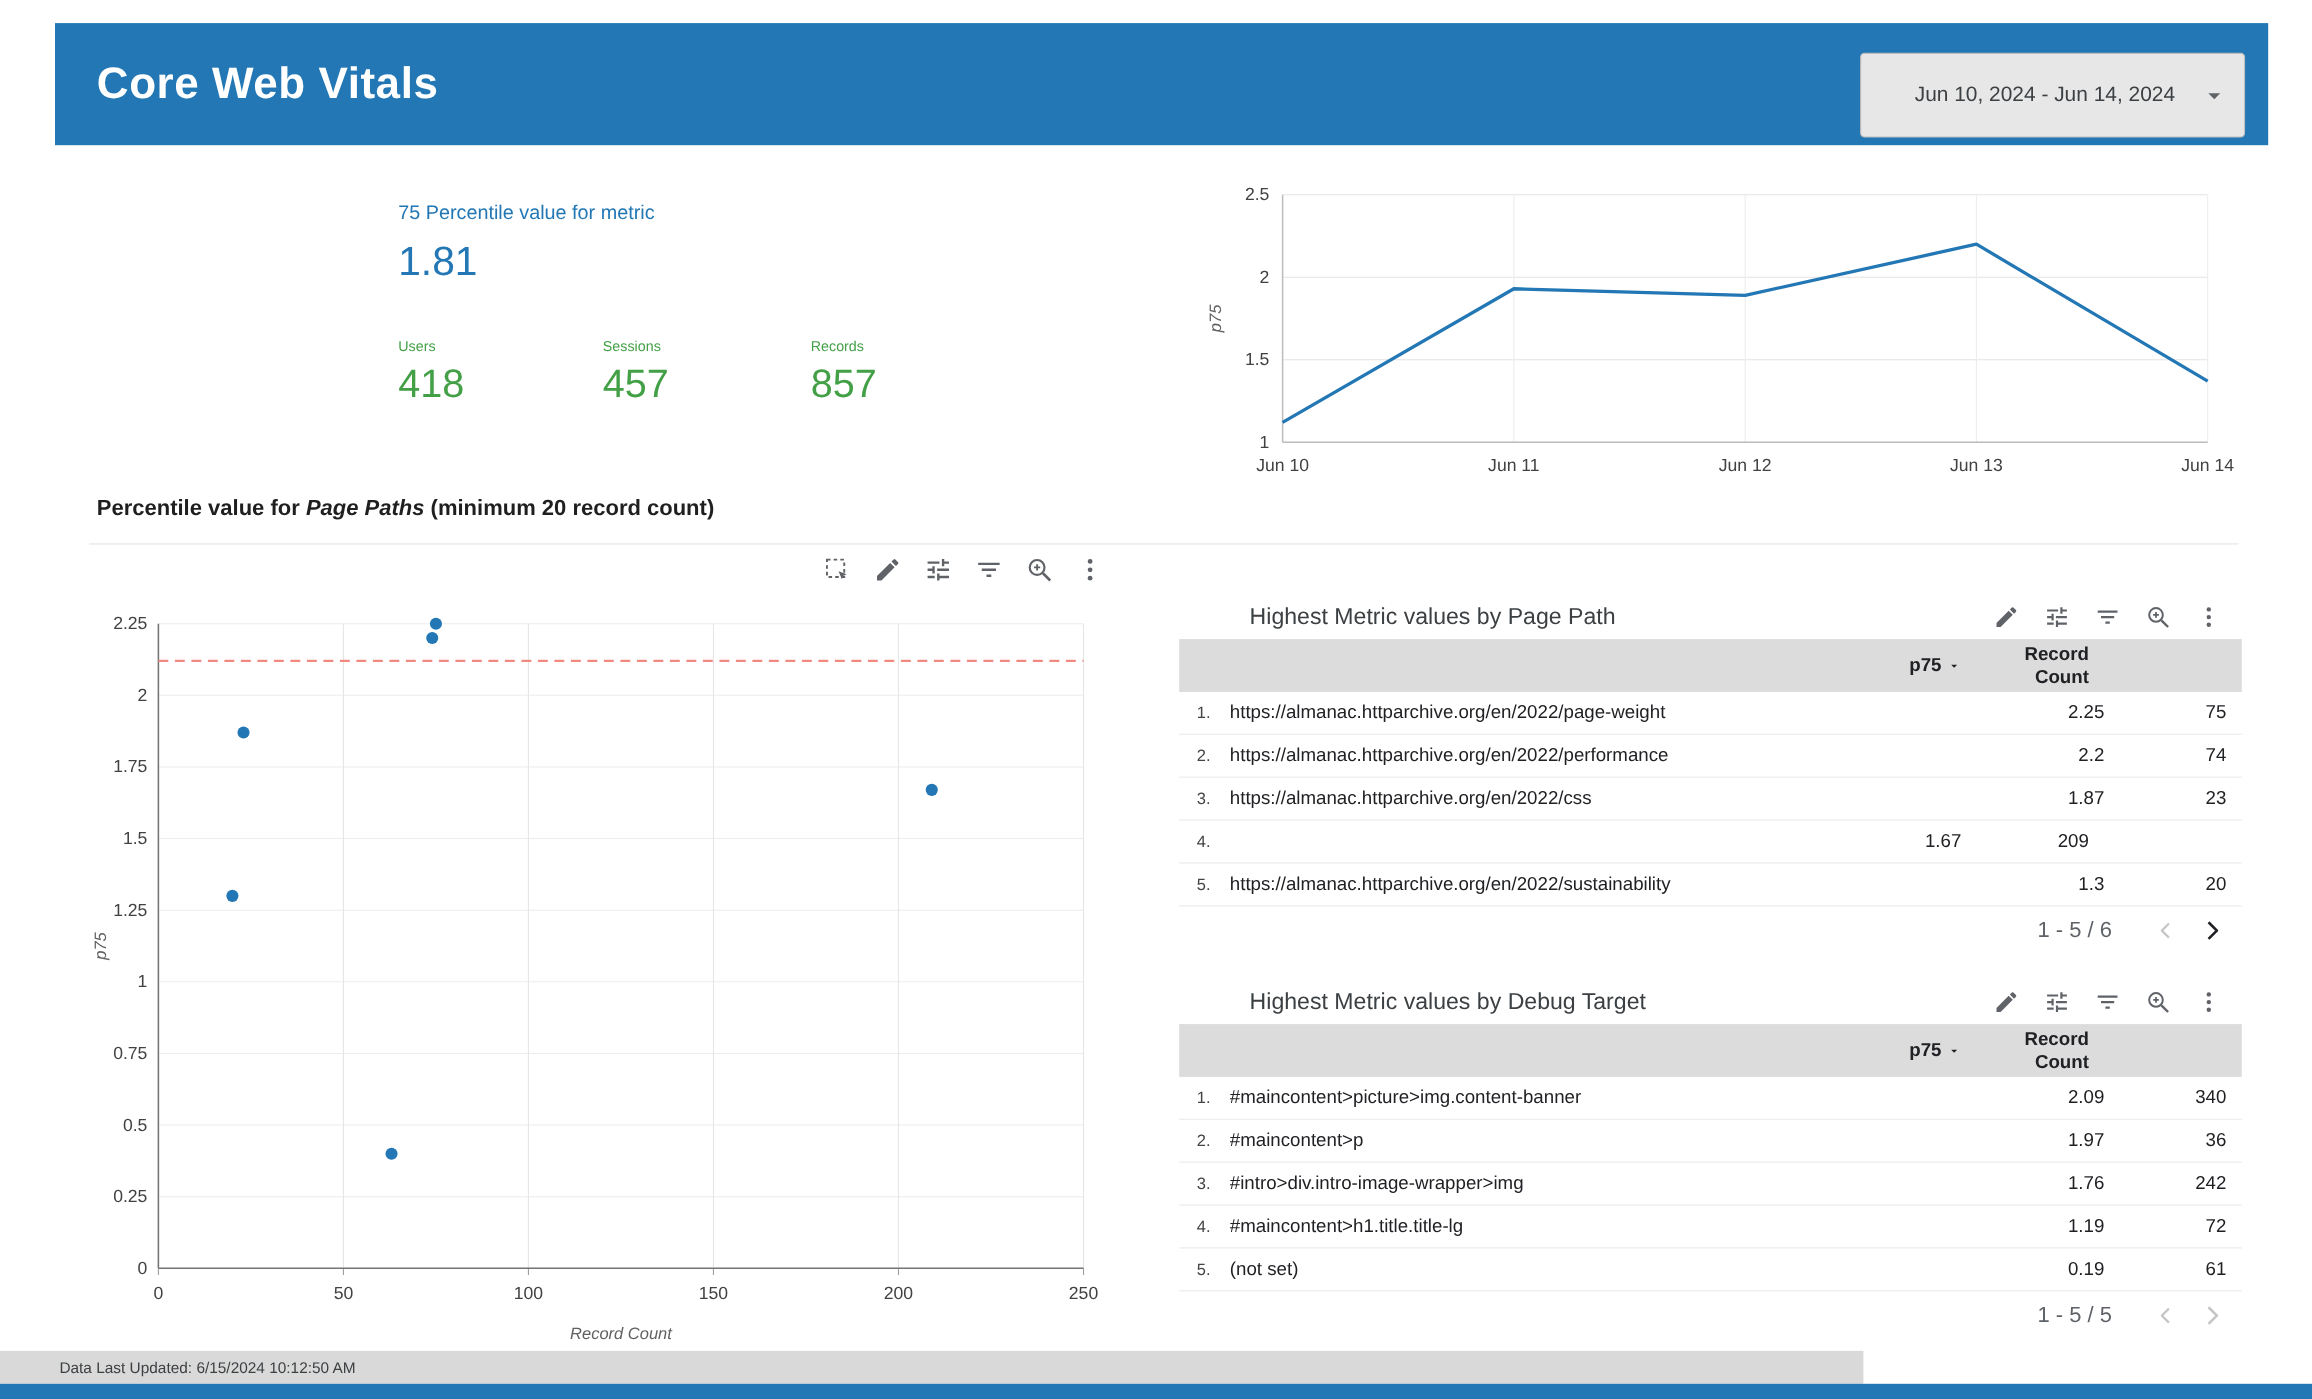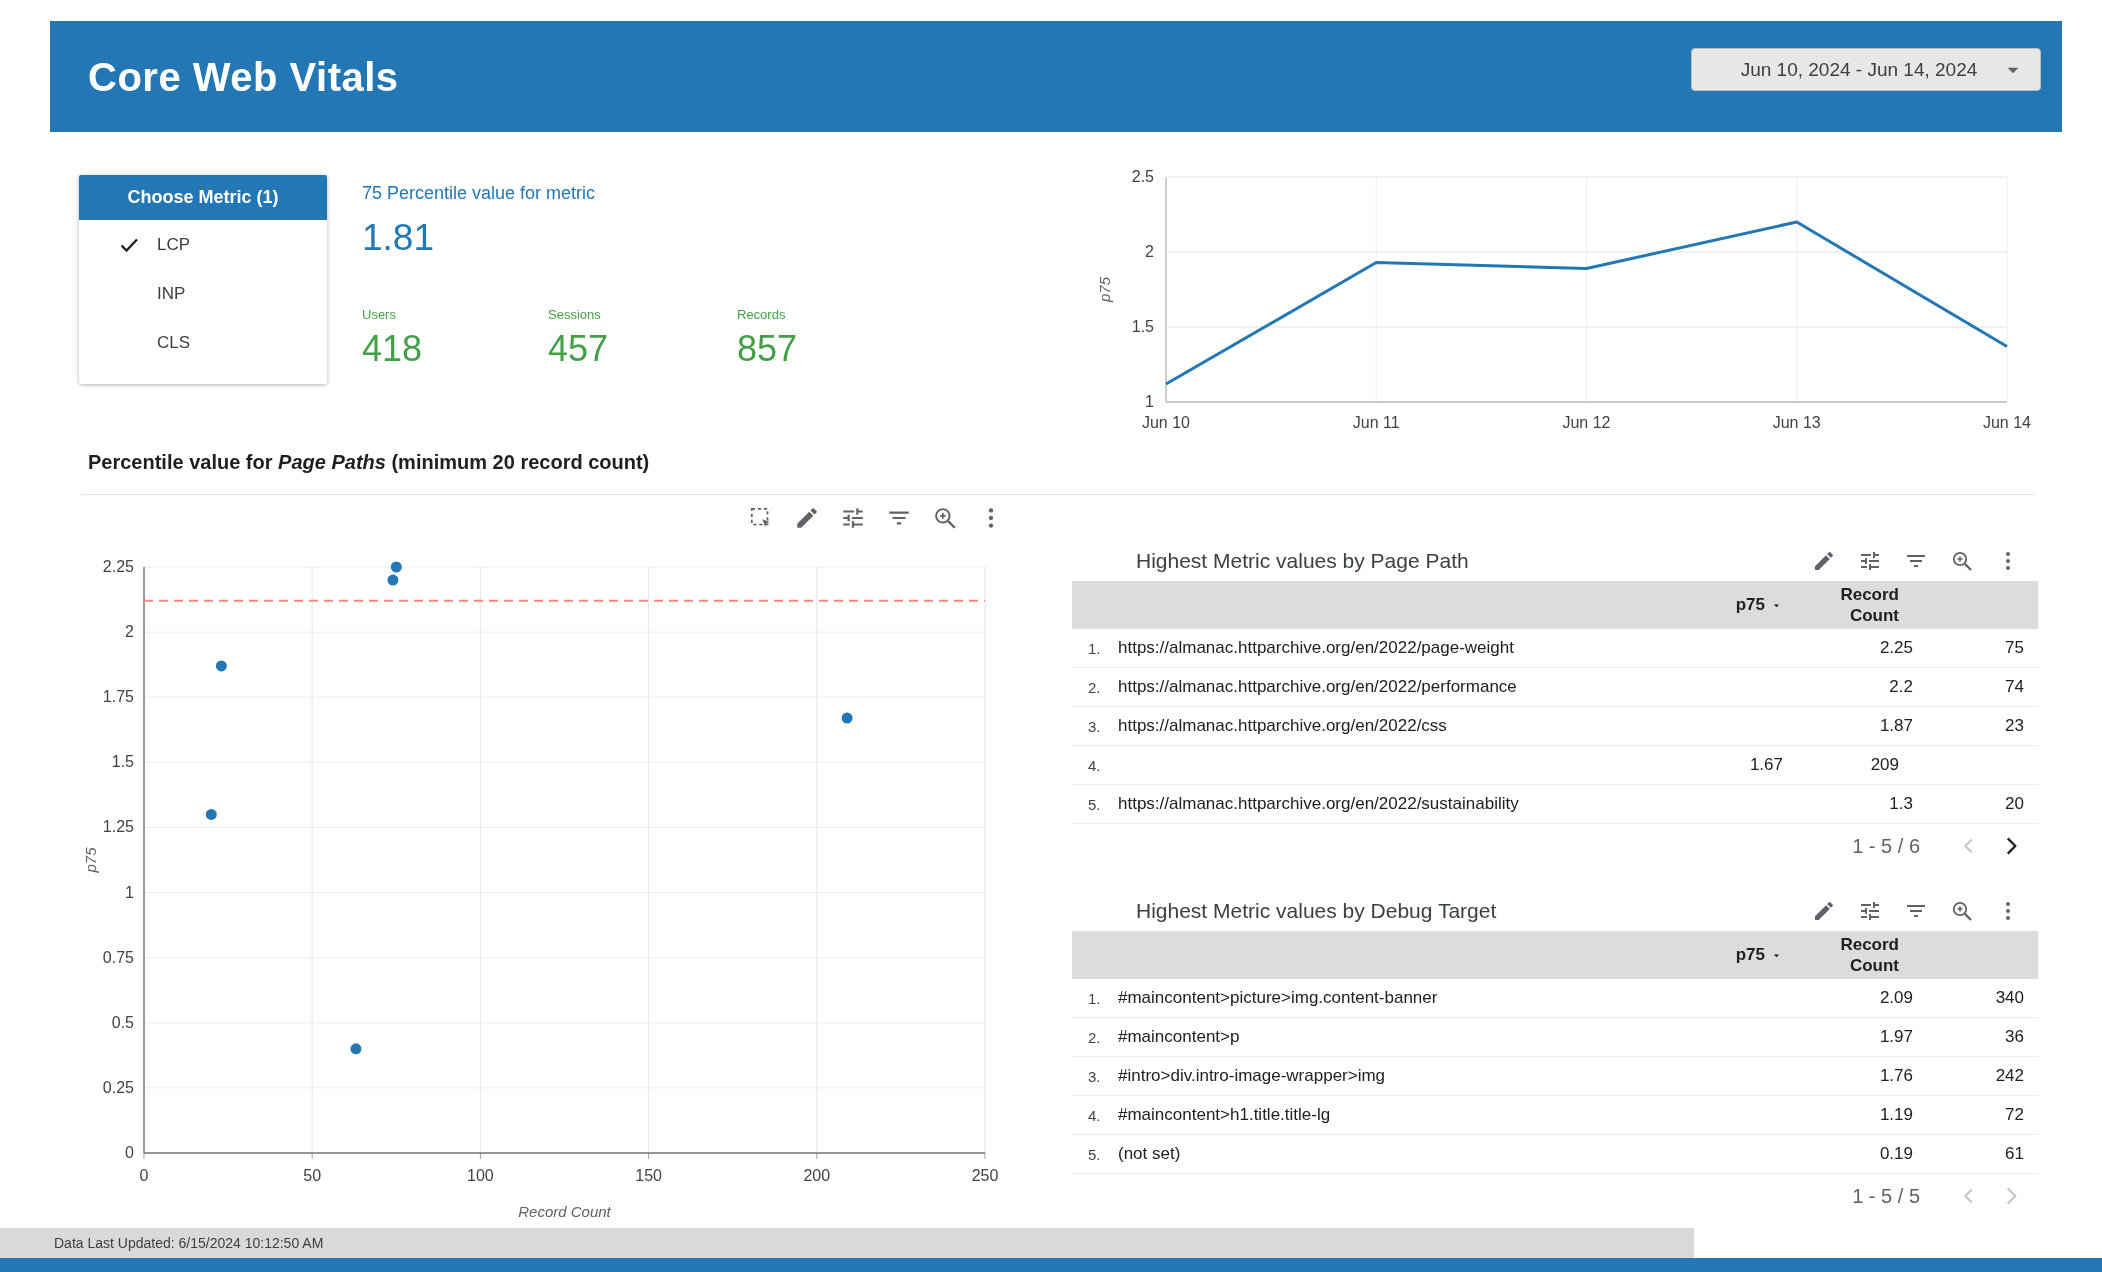--- a/index.html
+++ b/index.html
@@ -7,21 +7,21 @@
   body{
     position:relative;background:#ffffff;overflow:hidden;
     font-family:"Liberation Sans","DejaVu Sans",sans-serif;color:#202124;
   }
   .canvas{position:absolute;left:50px;top:21px;width:2012px;height:1207px;background:#fff}
 
   
   .header{position:absolute;left:0;top:0;width:100%;height:111px;background:var(--primary,#2277b4)}
   .report-title{position:absolute;left:38px;top:50%;transform:translateY(-50%);
     color:#fff;font-size:40px;font-weight:bold;letter-spacing:.5px}
-  .date-picker{position:absolute;right:21px;top:27px;width:350px;height:43px;
+  .date-picker{position:absolute;right:21px;top:27px;width:350px;height:77px;
     background:#e7e7e7;border:1px solid #bdbdbd;border-radius:4px;
     display:flex;align-items:center;padding:0 14px 0 26px;cursor:pointer}
   .date-text{flex:1;text-align:center;font-size:19px;color:#3c4043}
   .dp-caret{width:26px;height:26px;color:#5f6368}
 
   
   .metric-panel{position:absolute;left:29px;top:154px;width:248px;height:209px;background:#fff;
     border-radius:2px;box-shadow:0 1px 4px rgba(0,0,0,.3);overflow:hidden}
   .mp-header{height:45px;background:var(--primary,#2277b4);color:#fff;font-weight:bold;font-size:18px;
     display:flex;align-items:center;justify-content:center}
@@ -91,41 +91,20 @@
     <div class="date-picker">
       <span class="date-text">Jun 10, 2024 - Jun 14, 2024</span>
       <span class="dp-caret icon">
           <svg viewBox="0 0 24 24">
             <path d="M7 10l5 5 5-5z" fill="currentColor"></path>
           </svg>
         </span>
     </div>
   </div>
 
-  <div class="metric-panel">
-    <div class="mp-header">Choose Metric (1)</div>
-    <div class="mp-options">
-        <div class="mp-option">
-          <span class="mp-check icon">
-            <svg viewBox="0 0 24 24">
-              <path d="M4.5 12.5l5 5L20 6.5" fill="none" stroke="currentColor" stroke-width="2.4"></path>
-            </svg>
-          </span>
-          <span class="mp-label">LCP</span>
-        </div>
-        <div class="mp-option">
-          <span class="mp-check icon"></span>
-          <span class="mp-label">INP</span>
-        </div>
-        <div class="mp-option">
-          <span class="mp-check icon"></span>
-          <span class="mp-label">CLS</span>
-        </div>
-      </div>
-  </div>
 
   <div class="score-p75">
     <div class="score-label">75 Percentile value for metric</div>
     <div class="score-value">1.81</div>
   </div>
 
   <div class="kpi kpi-users">
     <div class="kpi-label">Users</div>
     <div class="kpi-value">418</div>
   </div>

